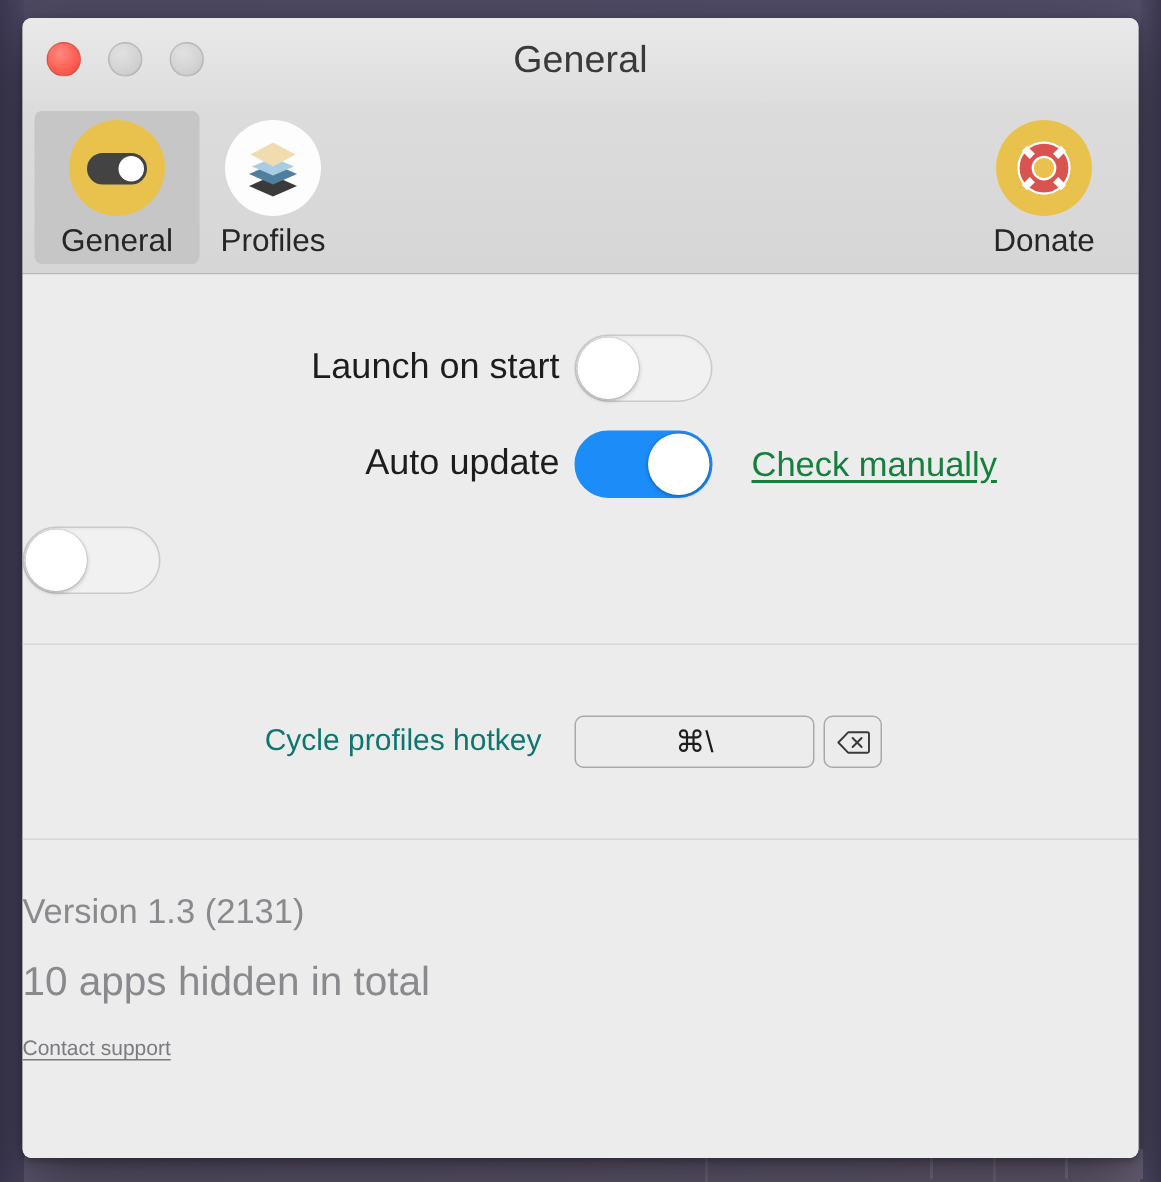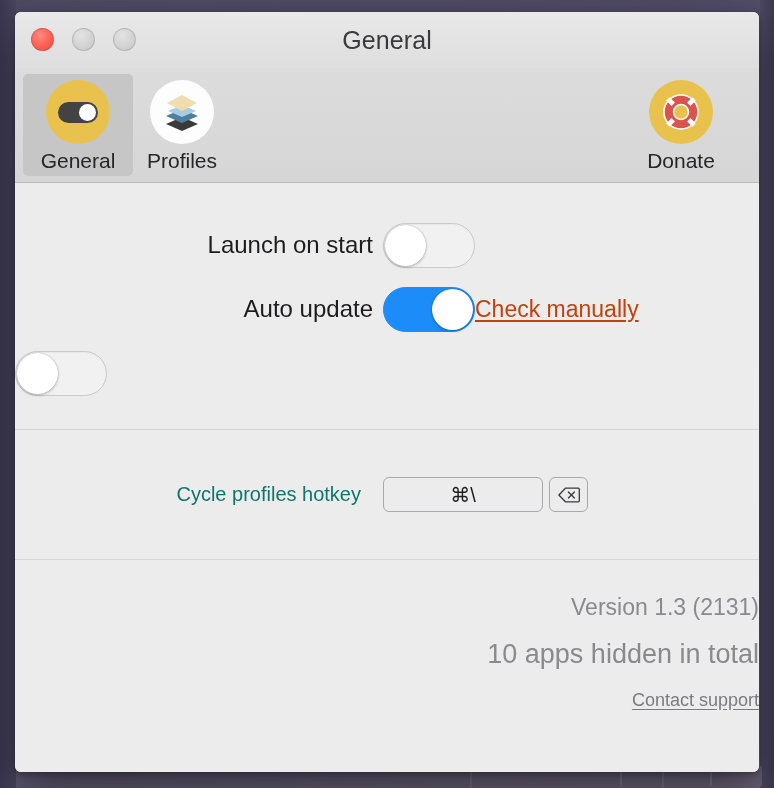--- a/index.html
+++ b/index.html
@@ -137,21 +137,21 @@
     flex: none;
   }
   .tb-label {
     margin-top: 5px;
     font-size: 21px;
     color: #262628;
   }
   #tb-general { left: 8px; }
   #tb-profiles { left: 112px; }
   #tb-donate {
-    right: 23px;
+    right: 8px;
     left: auto;
   }
 
   
   .gen-circle {
     width: 64px; height: 64px;
     border-radius: 50%;
     background: #e9c24e;
     display: flex; align-items: center; justify-content: center;
   }
@@ -237,22 +237,23 @@
     width: 41px;
     height: 41px;
     border-radius: 50%;
     background: #ffffff;
     box-shadow: 0 1px 3px rgba(0,0,0,0.28), 0 0 1px rgba(0,0,0,0.25);
   }
   .switch.off .knob { left: 1px; }
   .switch.on .knob { right: 1px; }
 
   .side-link {
+    margin-left: 26px;
     font-size: 23px;
-    color: #c2410c;
+    color: #15803d;
     text-underline-offset: 3px;
     white-space: nowrap;
   }
 
   
   #hotkey-section {
     height: 129px;
     display: flex;
     align-items: center;
   }
@@ -290,35 +291,35 @@
     background: #ececec;
     display: flex;
     align-items: center;
     justify-content: center;
     box-sizing: border-box;
   }
 
   
   #footer {
     padding-top: 34px;
-    text-align: right;
+    text-align: left;
   }
   #version-text {
     font-size: 23px;
     color: #8a8a8e;
   }
   #apps-hidden-text {
     margin-top: 18px;
     font-size: 27px;
     color: #8a8a8e;
   }
   #contact-support {
     display: inline-block;
     margin-top: 20px;
-    font-size: 18px;
+    font-size: 14px;
     color: #7b7b80;
     text-decoration: underline;
     text-underline-offset: 3px;
   }
 </style>
 </head>
 <body>
 
 <div id="desktop">
   <div id="desktop-left-edge"></div>

